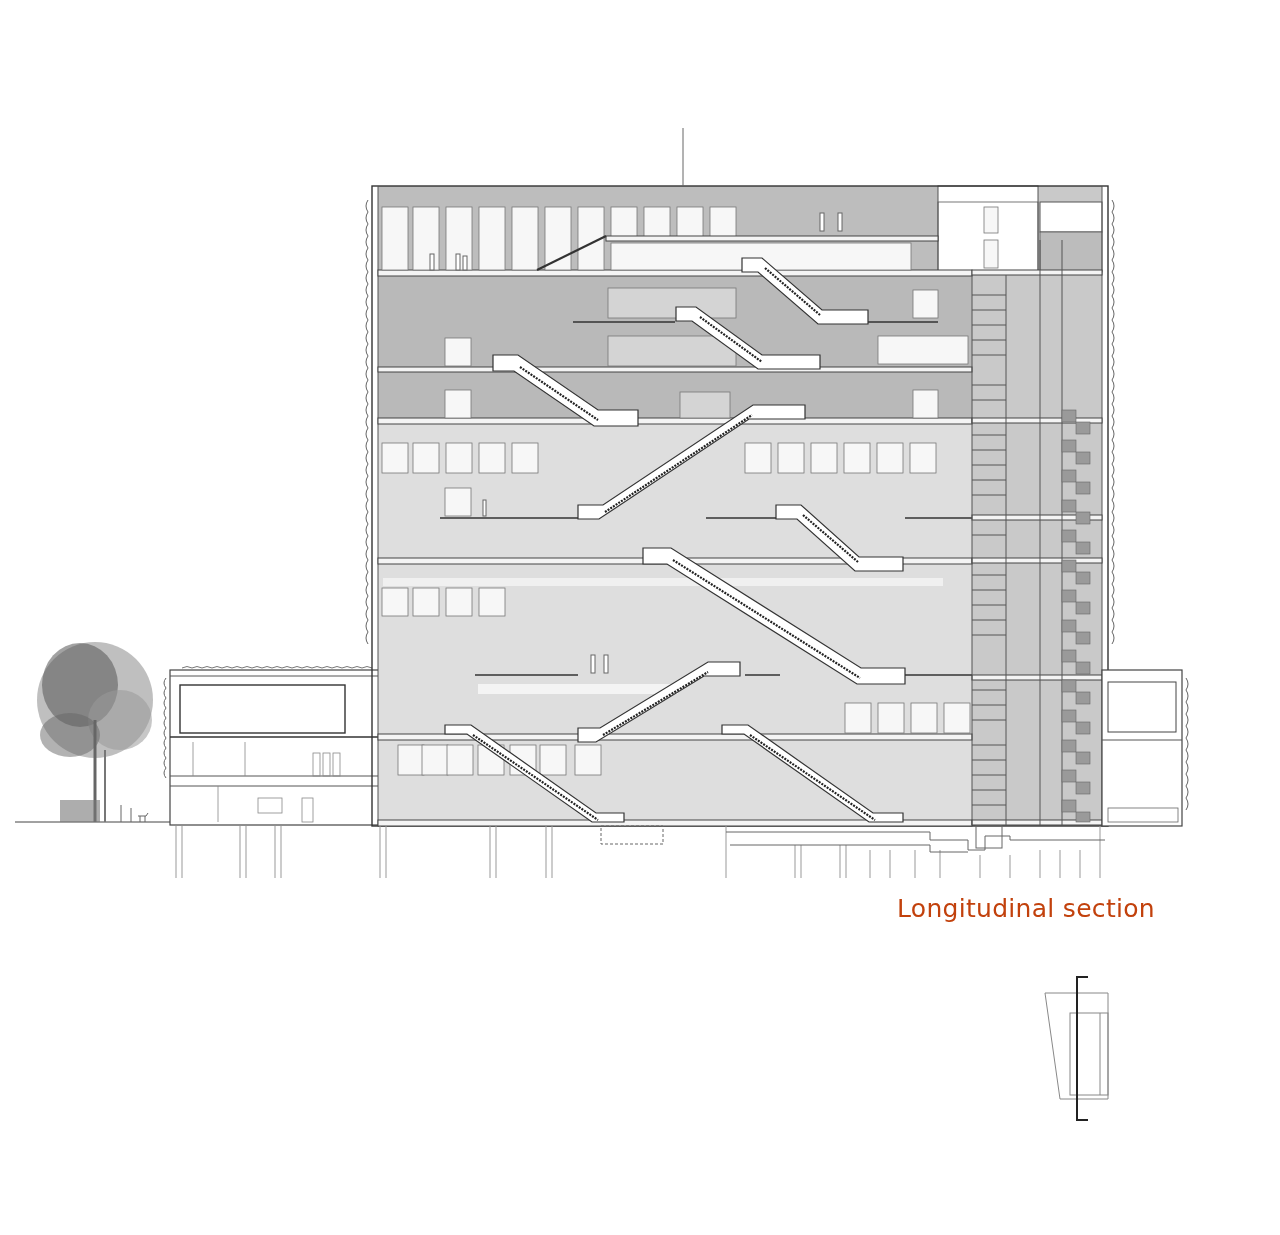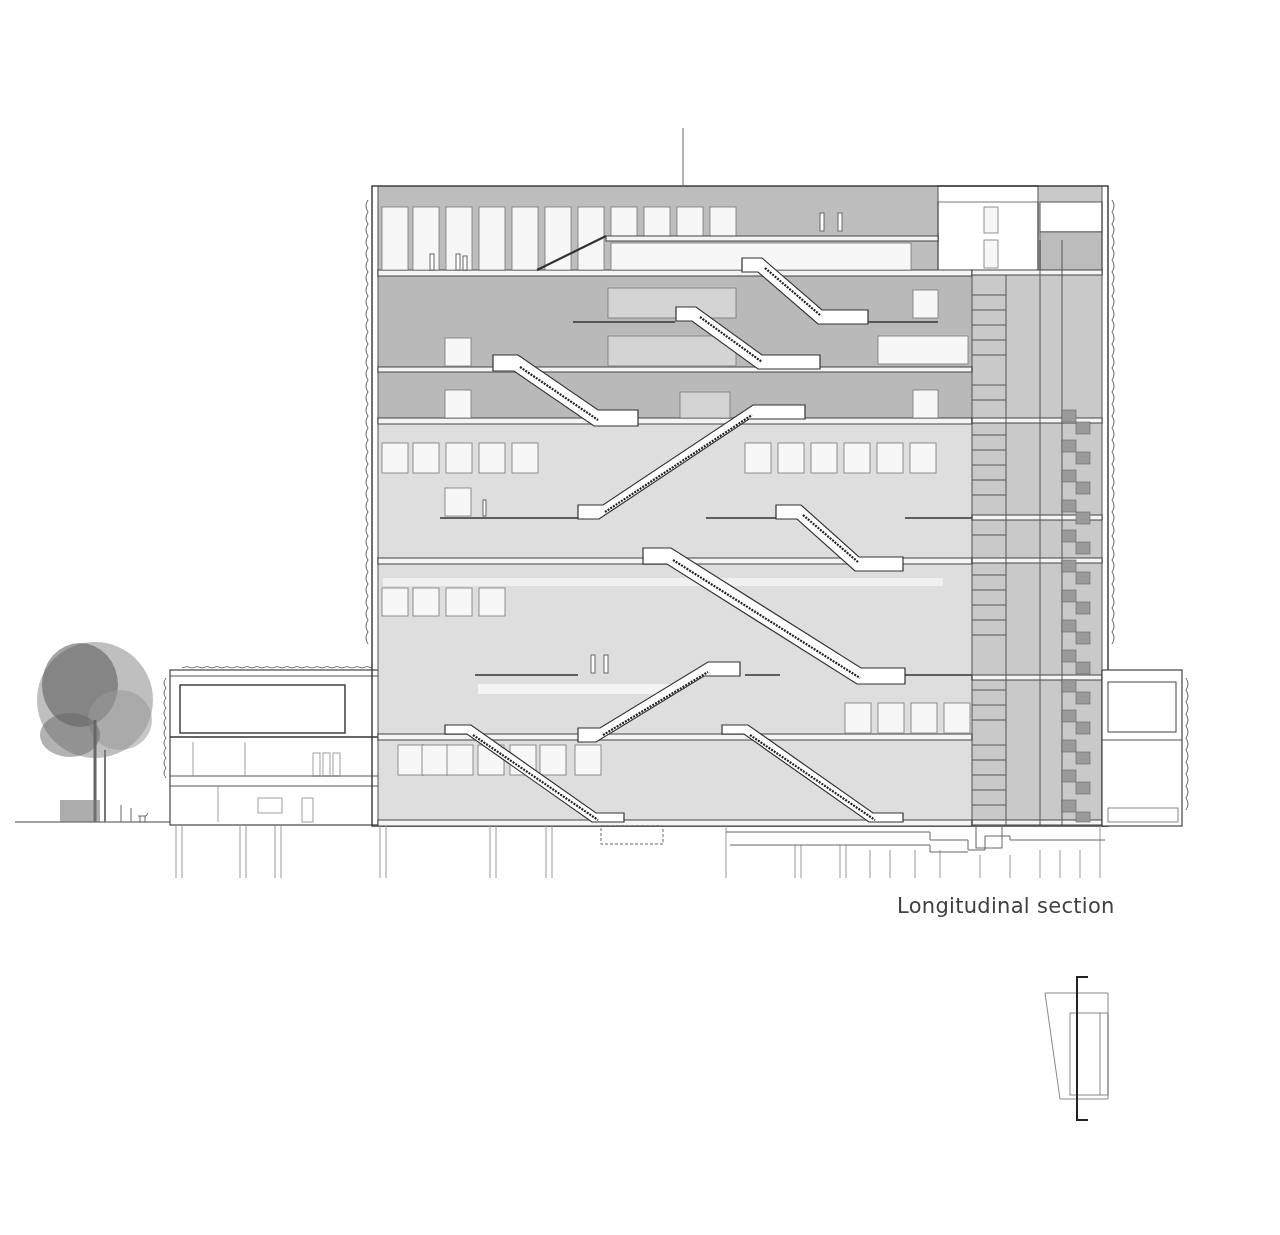--- a/index.html
+++ b/index.html
@@ -1,18 +1,18 @@
 <!DOCTYPE html>
 <html><head>
 <meta charset="utf-8">
 <style>
   html,body{margin:0;padding:0;background:#ffffff;}
   body{width:1280px;height:1235px;position:relative;overflow:hidden;font-family:"DejaVu Sans",sans-serif;}
   #drawing{position:absolute;left:0;top:0;width:1280px;height:1235px;}
-  .caption{position:absolute;left:897px;top:894px;font-family:"DejaVu Sans",sans-serif;font-size:21px;color:#404040;letter-spacing:0.3px;white-space:nowrap;}
+  .caption{position:absolute;left:897px;top:894px;font-family:"DejaVu Sans",sans-serif;font-size:25px;color:#c2410c;letter-spacing:0.3px;white-space:nowrap;}
   .ln{stroke:#555;stroke-width:1;fill:none;}
   .ln2{stroke:#333;stroke-width:1.6;fill:none;}
   .thin{stroke:#888;stroke-width:0.8;fill:none;}
   .win{fill:#f7f7f7;stroke:#777;stroke-width:0.8;}
   .esc{fill:#ffffff;stroke:#333;stroke-width:1.2;}
   .escband{stroke:#222;stroke-width:2.2;stroke-dasharray:2 1.2;fill:none;}
   .slab{fill:#f4f4f4;stroke:#444;stroke-width:1;}
 </style>
 </head>
 <body>

